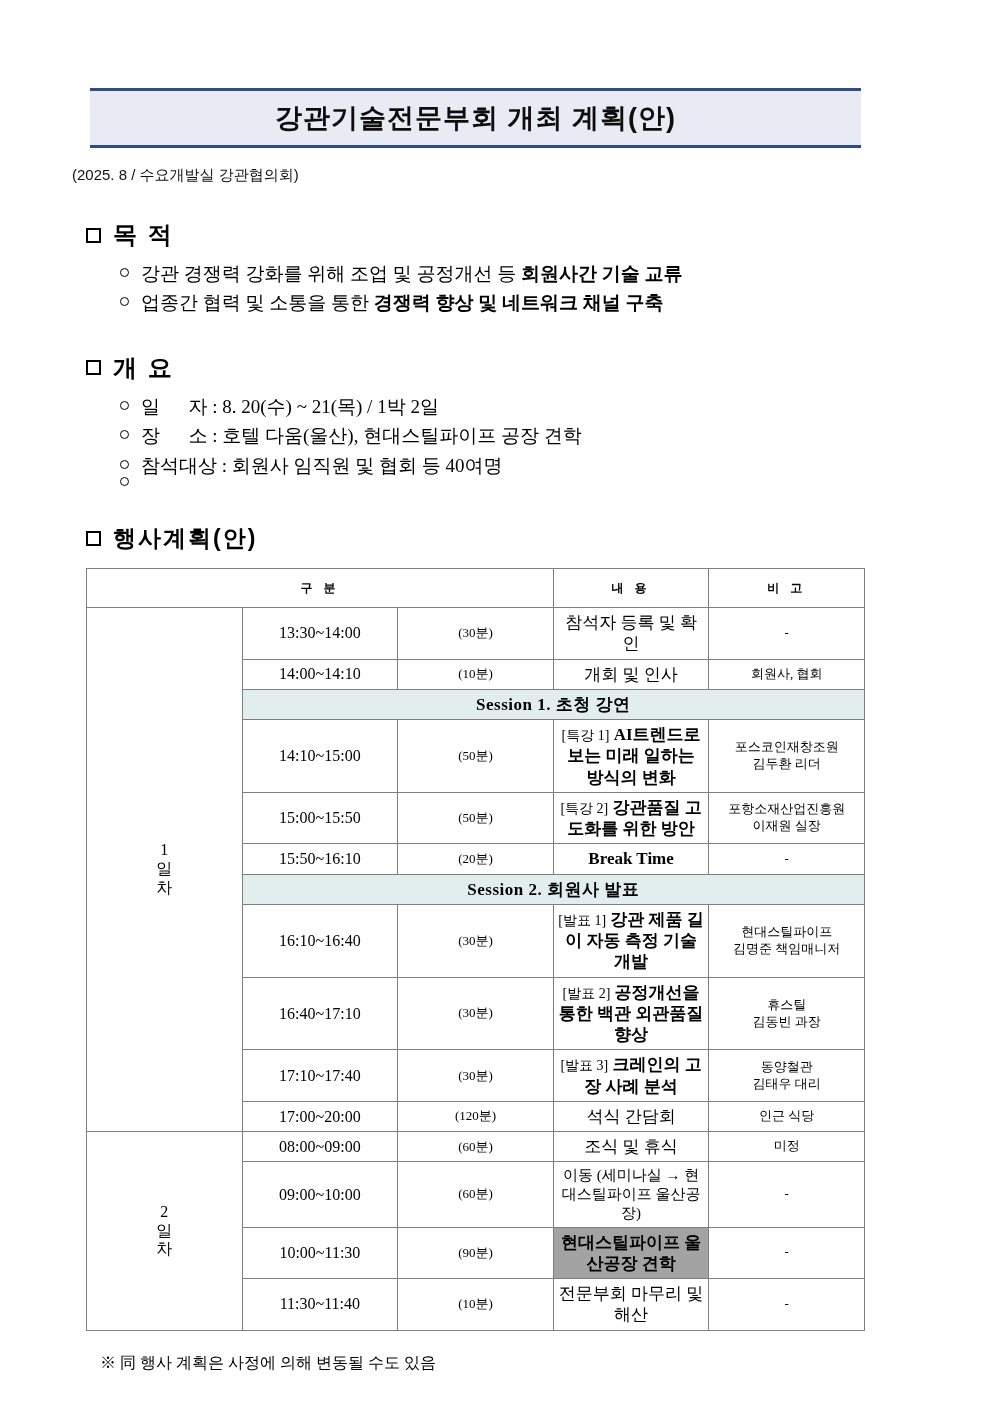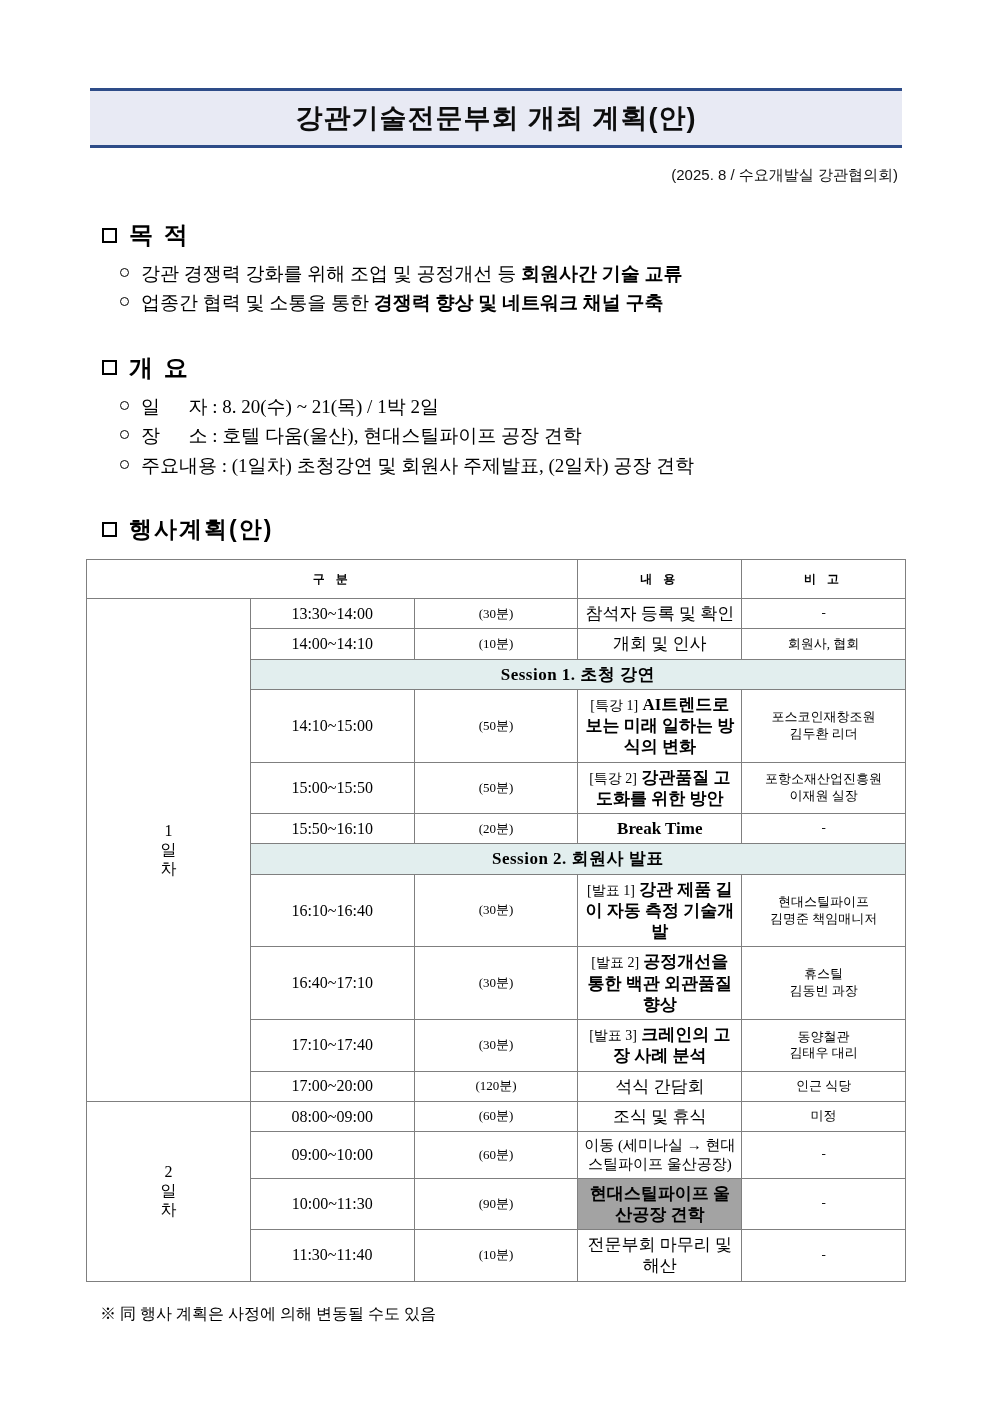--- a/index.html
+++ b/index.html
@@ -12,21 +12,21 @@
     height: 1403px;
     font-family: "Liberation Serif", "DejaVu Serif", serif;
     color: #000000;
     position: relative;
     overflow: hidden;
   }
   .page {
     width: 992px;
     height: 1403px;
     box-sizing: border-box;
-    padding: 80px 72px 40px 72px;
+    padding: 80px 113px 40px 72px;
     position: relative;
   }
 
   
   .title-banner {
     margin: 8px 18px 0 18px;
     background: #e8eaf4;
     border-top: 3px solid #2e4c88;
     border-bottom: 3px solid #2e4c88;
     height: 54px;
@@ -35,39 +35,39 @@
     justify-content: center;
   }
   .title-banner .title-text {
     font-family: "Liberation Sans", "DejaVu Sans", sans-serif;
     font-size: 27px;
     font-weight: bold;
     letter-spacing: 1px;
     color: #0d0d0d;
   }
   .subtitle {
-    text-align: right;
+    text-align: left;
     margin: 18px 22px 0 0;
     font-size: 15px;
     font-family: "Liberation Sans", "DejaVu Sans", sans-serif;
     color: #111;
   }
 
   
   .section {
     margin-top: 34px;
   }
   .section-head {
     display: flex;
     align-items: center;
     gap: 12px;
     font-size: 24px;
     font-weight: bold;
     font-family: "Liberation Sans", "DejaVu Sans", sans-serif;
-    margin-left: 30px;
+    margin-left: 14px;
   }
   .sq {
     display: inline-block;
     width: 15px;
     height: 15px;
     border: 2px solid #000;
     box-sizing: border-box;
   }
   .section-head .head-label {
     letter-spacing: 2px;
@@ -201,21 +201,24 @@
       <div class="bullet-row">
         <span class="circ"></span>
         <span class="bullet-text">일      자 : 8. 20(수) ~ 21(목) / 1박 2일</span>
       </div>
       <div class="bullet-row">
         <span class="circ"></span>
         <span class="bullet-text">장      소 : 호텔 다움(울산), 현대스틸파이프 공장 견학</span>
       </div>
       <div class="bullet-row">
         <span class="circ"></span>
-        <span class="bullet-text">주요내용 : (1일차) 초청강연 및 회원사 주제발표, (2일차) 공장 견학</span>
+        <span class="bullet-text">참석대상 : 회원사 임직원 및 협회 등 40여명</span>
+      </div>
+      <div class="bullet-row">
+        <span class="circ"></span>
       </div>
     </div>
   </div>
 
   <div class="section">
     <div class="section-head tight">
       <span class="sq"></span>
       <span class="head-label">행사계획(안)</span>
     </div>
 

